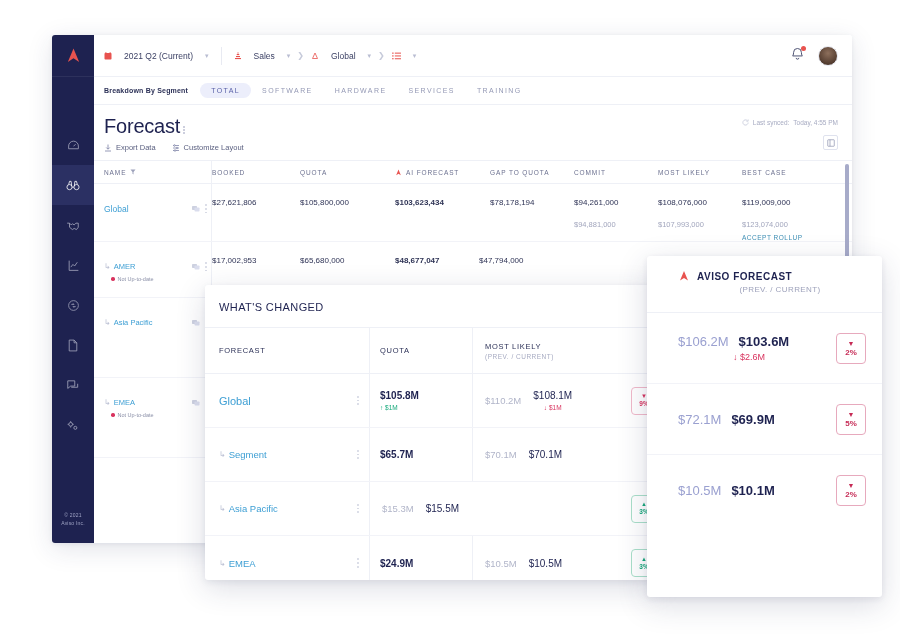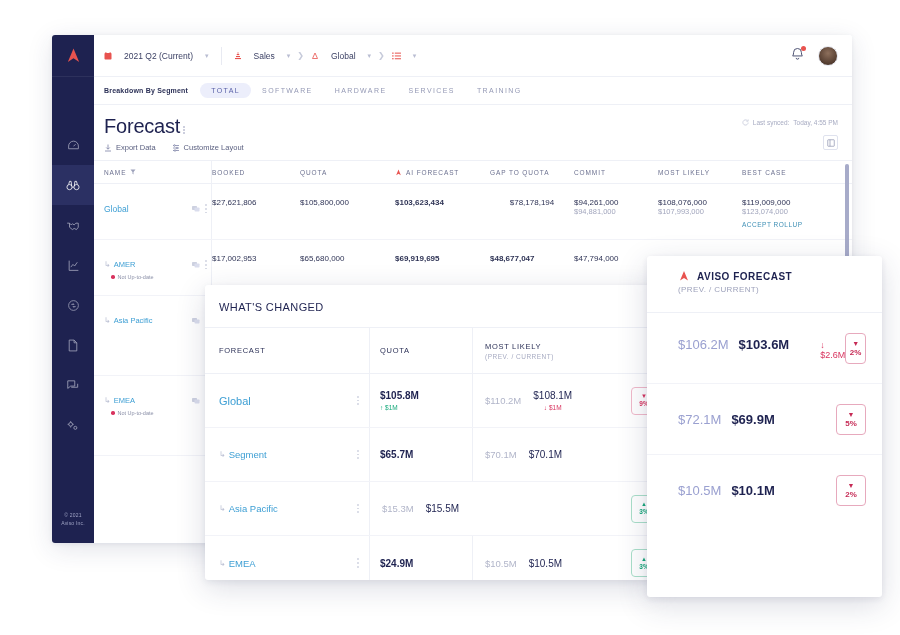--- a/index.html
+++ b/index.html
@@ -122,21 +122,21 @@
   .namecell {
     width: 118px; flex: none; padding-left: 10px; padding-top: 20px;
     border-right: 1px solid #eef0f6; display: flex; align-items: flex-start; position: relative;
   }
   .nm { font-size: 8.5px; color: #3e9fd4; }
   .nm.sub { font-size: 7.5px; }
   .arrw { color: #bcc1d4; font-size: 8px; margin-right: 3px; }
   .stale { position: absolute; left: 17px; top: 34px; font-size: 5.5px; color: #8b90a8; display:flex; align-items:center; gap:3px; }
   .stale i { width: 3.5px; height: 3.5px; border-radius: 50%; background: #d8335e; display:block; }
   .rowicons { position: absolute; right: 4px; top: 20px; display: flex; gap: 5px; align-items: center; }
-  .sub2 { font-size: 7.5px; color: #a2a6bd; margin-top: 0; }
+  .sub2 { font-size: 7.5px; color: #a2a6bd; margin-top: 13px; }
   .acceptlink { font-size: 6.5px; letter-spacing: .5px; color: #3e8fb5; margin-top: 5px; }
   .blue { color: #2b62e0; font-weight: bold; }
 
   
   .vscroll { position: absolute; right: 3px; top: 4px; width: 4px; height: 112px; background: #a7abc9; border-radius: 3px; }
   .vscroll-track { position: absolute; right: 3px; top: 4px; width: 4px; height: 215px; background: #f1f2f7; border-radius: 3px; }
 
   
   .wc-panel {
     position: absolute; left: 205px; top: 285px;
@@ -177,31 +177,31 @@
   .dots-col i { width: 1.8px; height: 1.8px; background: #d2d5e2; border-radius: 50%; display:block; }
 
   
   .av-panel {
     position: absolute; left: 647px; top: 256px;
     width: 235px; height: 341px;
     background: #fff; border-radius: 3px;
     box-shadow: 0 8px 30px rgba(40,45,90,0.17), 0 2px 6px rgba(40,45,90,0.09);
     overflow: hidden;
   }
-  .av-head { height: 57px; border-bottom: 1px solid #eef0f6; padding: 14px 0 0 31px; }
+  .av-head { height: 57px; border-bottom: 1px solid #eef0f6; padding: 14px 0 0 31px; text-align: center; }
   .av-title { display: flex; align-items: center; gap: 7px; font-size: 10px; font-weight: bold; letter-spacing: .5px; color: #1e2250; }
   .av-sub { font-size: 8px; letter-spacing: .4px; color: #9ea2bb; margin-top: 3px; }
   .av-row {
     height: 71px; border-bottom: 1px solid #f2f3f8;
     display: flex; align-items: center; padding: 0 16px 0 31px;
   }
   .av-row:last-child { border-bottom: none; }
   .av-prev { font-size: 13px; color: #9aa0d0; margin-right: 10px; }
   .av-cur { font-size: 13px; font-weight: bold; color: #1e2250; }
-  .av-mid { display: flex; flex-direction: row; }
+  .av-mid { display: flex; flex-direction: column; }
   .av-line1 { display: flex; align-items: baseline; }
   .av-delta { font-size: 9px; color: #d8335e; margin-top: 3px; align-self: center; margin-left: 31px; }
   .av-pill {
     margin-left: auto; width: 30px; height: 31px; border-radius: 4px;
     border: 1px solid #e7a9bd; color: #c62a55;
     display: flex; flex-direction: column; align-items: center; justify-content: center;
     font-size: 8px; font-weight: bold; line-height: 1;
   }
   .av-pill .tri { font-size: 7px; margin-bottom: 2px; }
 </style>
@@ -423,21 +423,21 @@
               <span class="dots-col" style="margin:0;">
                   <i></i>
                   <i></i>
                   <i></i>
                 </span>
             </span>
           </div>
           <div class="cell col" style="width:88px;">$27,621,806</div>
           <div class="cell col" style="width:95px;">$105,800,000</div>
           <div class="cell col blue" style="width:95px;">$103,623,434</div>
-          <div class="cell col" style="width:84px;text-align:center;">$78,178,194</div>
+          <div class="cell col" style="width:84px;">$78,178,194</div>
           <div class="cell col" style="width:84px;">
             <div class="b">$94,261,000</div>
             <div class="sub2">$94,881,000</div>
           </div>
           <div class="cell col" style="width:84px;">
             <div class="b">$108,076,000</div>
             <div class="sub2">$107,993,000</div>
           </div>
           <div class="cell col" style="width:84px;">
             <div class="b">$119,009,000</div>
@@ -461,21 +461,20 @@
                 </svg>
               <span class="dots-col" style="margin:0;">
                   <i></i>
                   <i></i>
                   <i></i>
                 </span>
             </span>
           </div>
           <div class="cell col" style="width:88px;">$17,002,953</div>
           <div class="cell col" style="width:95px;">$65,680,000</div>
-          <div class="cell col blue" style="width:95px;">$69,919,695</div>
           <div class="cell col" style="width:84px;font-weight:bold;">$48,677,047</div>
           <div class="cell col" style="width:84px;">$47,794,000</div>
           <div class="cell col" style="width:84px;"></div>
           <div class="cell col" style="width:84px;"></div>
         </div>
 
         <div class="row" style="min-height:80px;">
           <div class="namecell">
             <span class="arrw">↳</span>
             <span class="nm sub">Asia Pacific</span>

